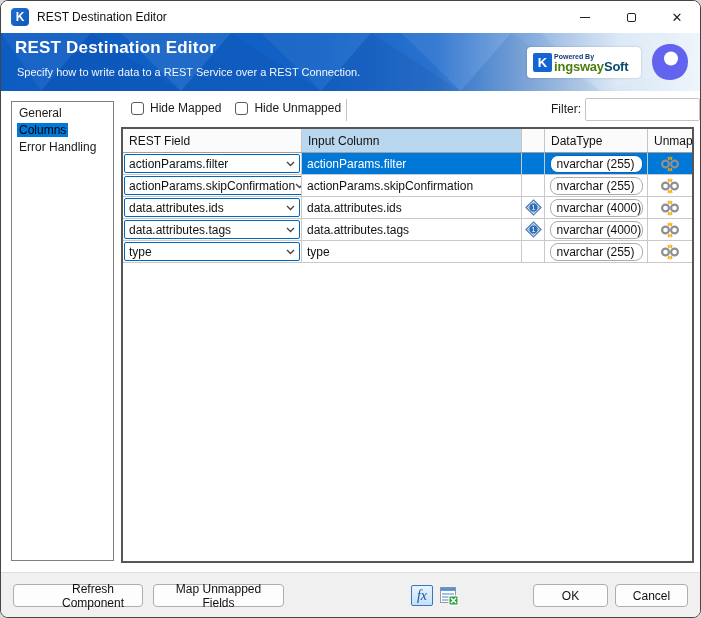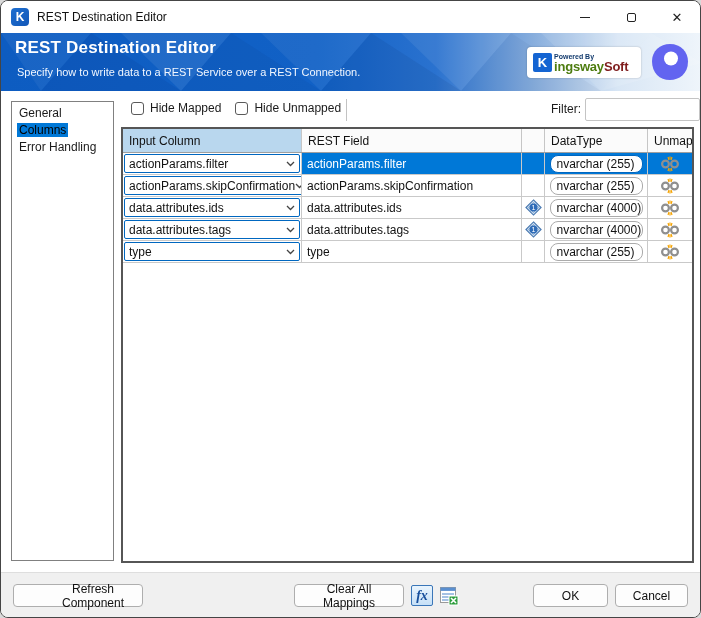--- a/index.html
+++ b/index.html
@@ -25,21 +25,21 @@
   .banner svg.facets{position:absolute;left:0;top:0;}
   .banner-title{position:absolute;left:14px;top:5px;font-size:17px;font-weight:bold;color:#ffffff;letter-spacing:.2px;}
   .banner-sub{position:absolute;left:16px;top:33px;font-size:11px;color:#f2f7ff;}
   .brand-badge{position:absolute;left:526px;top:14px;width:114px;height:31px;background:#ffffff;border-radius:4px;
     display:flex;align-items:center;padding-left:6px;box-shadow:0 0 2px rgba(0,0,0,.25);}
   .brand-k{width:19px;height:19px;background:#1464d2;color:#fff;font-weight:bold;font-size:13px;
     display:flex;align-items:center;justify-content:center;border-radius:2px;}
   .brand-text{margin-left:2px;line-height:1;}
   .brand-powered{font-size:7px;font-weight:bold;color:#123a6d;display:block;}
   .brand-name{font-size:13px;font-weight:bold;color:#4d7c0f;letter-spacing:-.2px;}
-  .brand-soft{color:#7f1d1d;}
+  .brand-soft{color:#0c4a6e;}
   .vendor-logo{position:absolute;left:650px;top:10px;}
   
   .content{position:absolute;left:0;top:90px;width:701px;height:481px;background:#ffffff;}
   .sidebar{position:absolute;left:10px;top:10px;width:103px;height:460px;border:1px solid #808080;background:#fff;padding:3px 0 0 3px;}
   .side-item{padding:1px 2px;margin-bottom:1px;cursor:default;display:block;}
   .side-item span{padding:0 2px;margin-top:34px;}
   .side-item.sel span{background:#0078d7;color:#000000;}
   
   .toolbar{position:absolute;left:128px;top:8px;width:573px;height:24px;}
   .cb-group{position:absolute;left:2px;top:2px;display:flex;align-items:center;gap:14px;}
@@ -72,21 +72,21 @@
   .trow.sel .type-box{border-color:#0067c0;}
   
   .footer{position:absolute;left:0;top:571px;width:701px;height:47px;background:#f0f0f0;border-top:1px solid #dedede;}
   .btn{position:absolute;top:11px;height:23px;background:#fdfdfd;border:1px solid #aeaeae;border-radius:4px;
     font-family:"Liberation Sans",sans-serif;font-size:12px;color:#111;display:flex;align-items:center;justify-content:center;}
   .b-refresh{left:12px;width:130px;padding-left:36px;}
   .b-map{left:152px;width:131px;}
   .b-clear{left:293px;width:110px;}
   .icon-btn{position:absolute;top:12px;width:22px;height:21px;display:flex;align-items:center;justify-content:center;}
   .b-fx{left:410px;background:linear-gradient(180deg,#e9f4fd,#c6e0f7);border:1px solid #3a76b8;border-radius:2px;
-    font-family:"Liberation Serif",serif;font-style:italic;font-weight:bold;font-size:14px;color:#174f9c;}
+    font-family:"Liberation Serif",serif;font-style:italic;font-weight:normal;font-size:14px;color:#174f9c;}
   .b-excel{left:437px;}
   .b-ok{left:532px;width:75px;}
   .b-cancel{left:614px;width:73px;}
 </style>
 </head>
 <body>
 
 <div class="window">
 
   <div class="titlebar">
@@ -152,22 +152,22 @@
           <span>Hide Unmapped</span>
         </label>
       </div>
       <div class="tool-sep"></div>
       <div class="filter-label">Filter:</div>
       <input class="filter-input" type="text" value="" style="">
     </div>
 
     <div class="grid">
       <div class="grid-head">
+        <div class="hcell">REST Field</div>
         <div class="hcell hl">Input Column</div>
-        <div class="hcell">REST Field</div>
         <div class="hcell"></div>
         <div class="hcell">DataType</div>
         <div class="hcell">Unmap</div>
       </div>
       <div id="grid-body">
           <div class="trow sel">
             <div class="cell c-input">
               <div class="combo">
                 <span class="combo-text">actionParams.filter</span>
                 <svg width="9" height="6" viewBox="0 0 9 6">
@@ -325,21 +325,21 @@
               </svg>
             </div>
           </div>
         </div>
     </div>
 
   </div>
 
   <div class="footer">
     <button class="btn b-refresh">Refresh Component</button>
-    <button class="btn b-clear">Clear All Mappings</button>
+    <button class="btn b-map">Map Unmapped Fields</button>
     <div class="icon-btn b-fx">fx</div>
     <div class="icon-btn b-excel">
       <svg width="20" height="20" viewBox="0 0 20 20">
         <rect x="1.5" y="1.5" width="15" height="15" fill="#ffffff" stroke="#9a9a9a"></rect>
         <rect x="1.5" y="1.5" width="15" height="3.4" fill="#5a8fd0"></rect>
         <line x1="3" y1="8" x2="15" y2="8" stroke="#7fa8d8" stroke-width="1.4"></line>
         <line x1="3" y1="11" x2="15" y2="11" stroke="#7fa8d8" stroke-width="1.4"></line>
         <line x1="3" y1="14" x2="15" y2="14" stroke="#7fa8d8" stroke-width="1.4"></line>
         <rect x="10" y="10" width="9" height="9" fill="#2f9e3f" stroke="#ffffff"></rect>
         <path d="M12 12 L17 17 M17 12 L12 17" stroke="#ffffff" stroke-width="1.6"></path>

